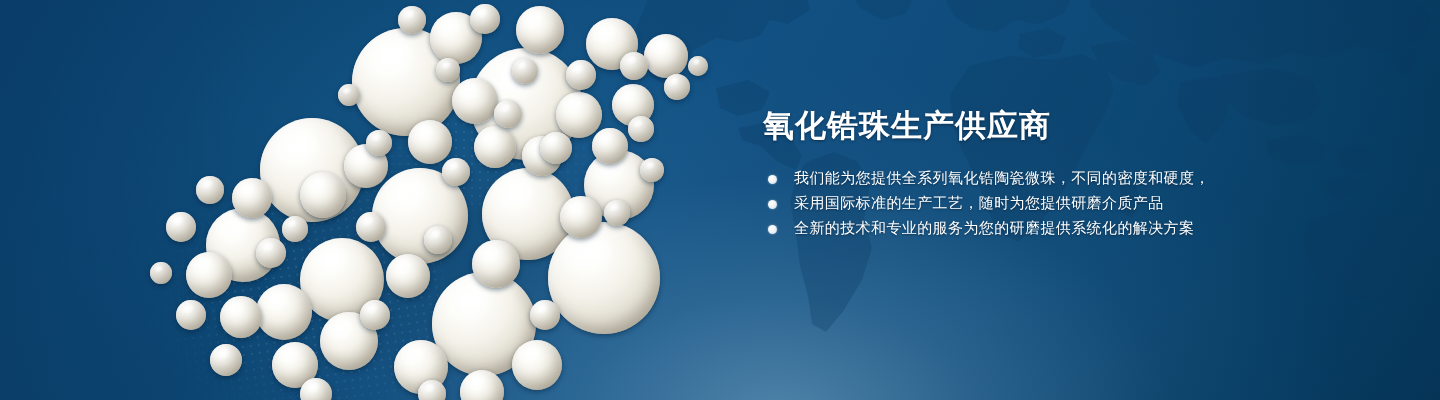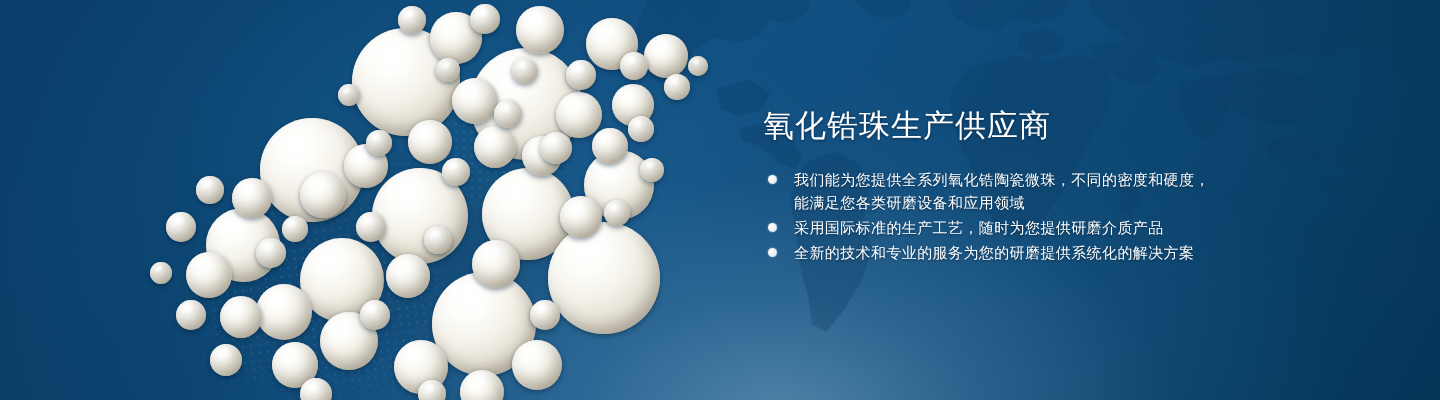--- a/index.html
+++ b/index.html
@@ -126,21 +126,21 @@
     left: 763px; top: 0;
     width: 640px; height: 400px;
   }
   .headline {
     position: absolute;
     left: 0; top: 106px;
     font-size: 31px;
     line-height: 40px;
     color: #ffffff;
     letter-spacing: 1px;
-    font-weight: 400;
+    font-weight: 700;
     text-shadow: 0 1px 3px rgba(0,20,40,0.55);
     white-space: nowrap;
   }
   .bullets {
     position: absolute;
     left: 2px; top: 168px;
     width: 600px;
   }
   .bullet-row {
     position: relative;
@@ -155,21 +155,21 @@
     background: radial-gradient(circle at 35% 32%, #ffffff 0%, #f0f4f8 45%, #cdd9e4 100%);
     box-shadow: 0 0 2px rgba(255,255,255,0.5);
   }
   .bullet-text {
     font-size: 15px;
     line-height: 23px;
     color: #ffffff;
     letter-spacing: 0.4px;
     text-shadow: 0 1px 2px rgba(0,18,36,0.5);
   }
-  .bullet-text .line { display: block; }
+  .bullet-text .line { display: block; font-family: Liberation Mono, monospace; }
 </style>
 </head>
 <body>
 
 <div id="banner">
 
   <div class="bg-base"></div>
 
   <div class="bg-map">
     <svg viewBox="0 0 860 380" preserveAspectRatio="none" aria-hidden="true">
@@ -287,21 +287,20 @@
   <div class="content">
 
     <div class="headline">氧化锆珠生产供应商</div>
 
     <div class="bullets">
 
       <div class="bullet-row">
         <span class="bullet-dot"></span>
         <span class="bullet-text">
           <span class="line">我们能为您提供全系列氧化锆陶瓷微珠，不同的密度和硬度，</span>
-          <span class="line">能满足您各类研磨设备和应用领域</span>
         </span>
       </div>
 
       <div class="bullet-row">
         <span class="bullet-dot"></span>
         <span class="bullet-text">
           <span class="line">采用国际标准的生产工艺，随时为您提供研磨介质产品</span>
         </span>
       </div>
 

